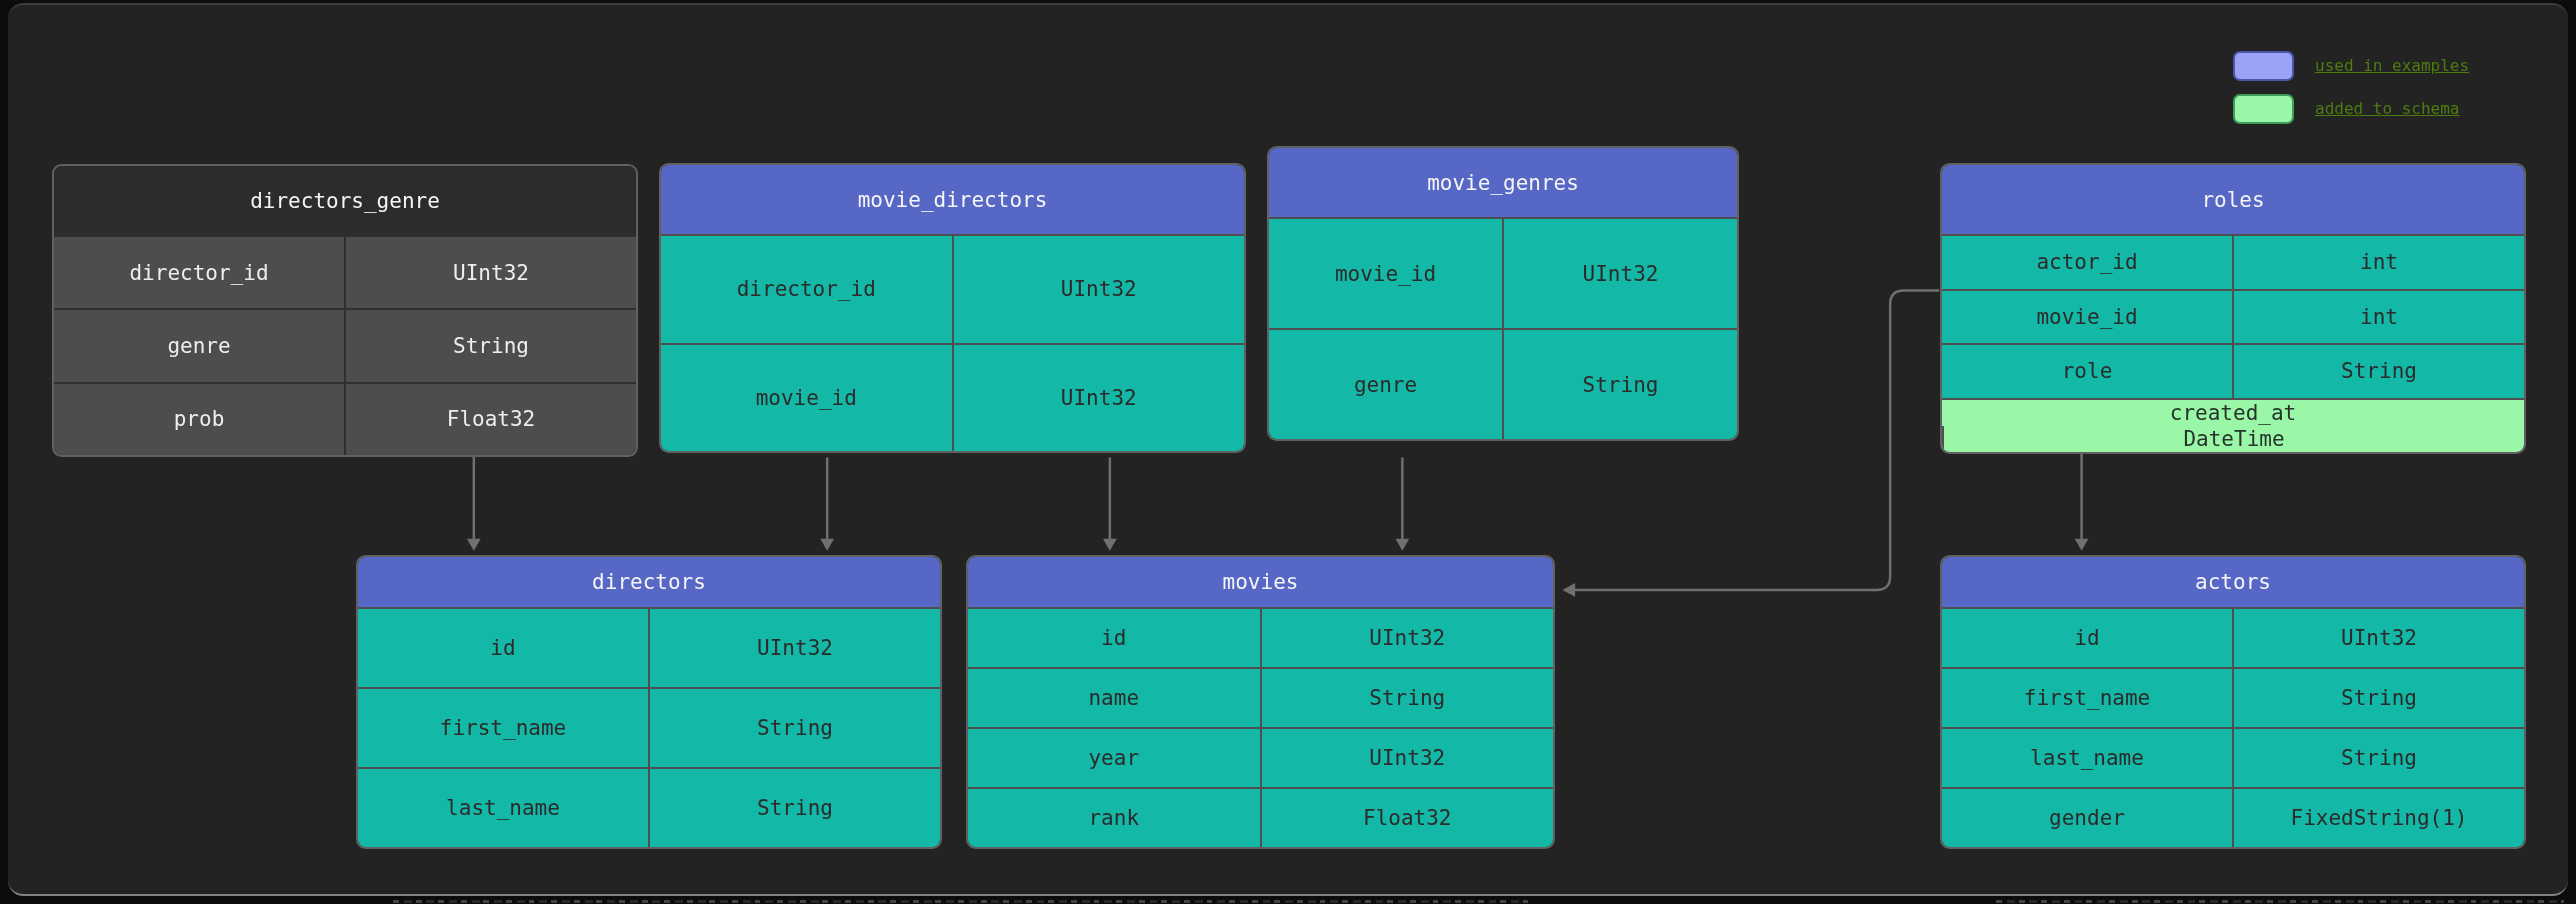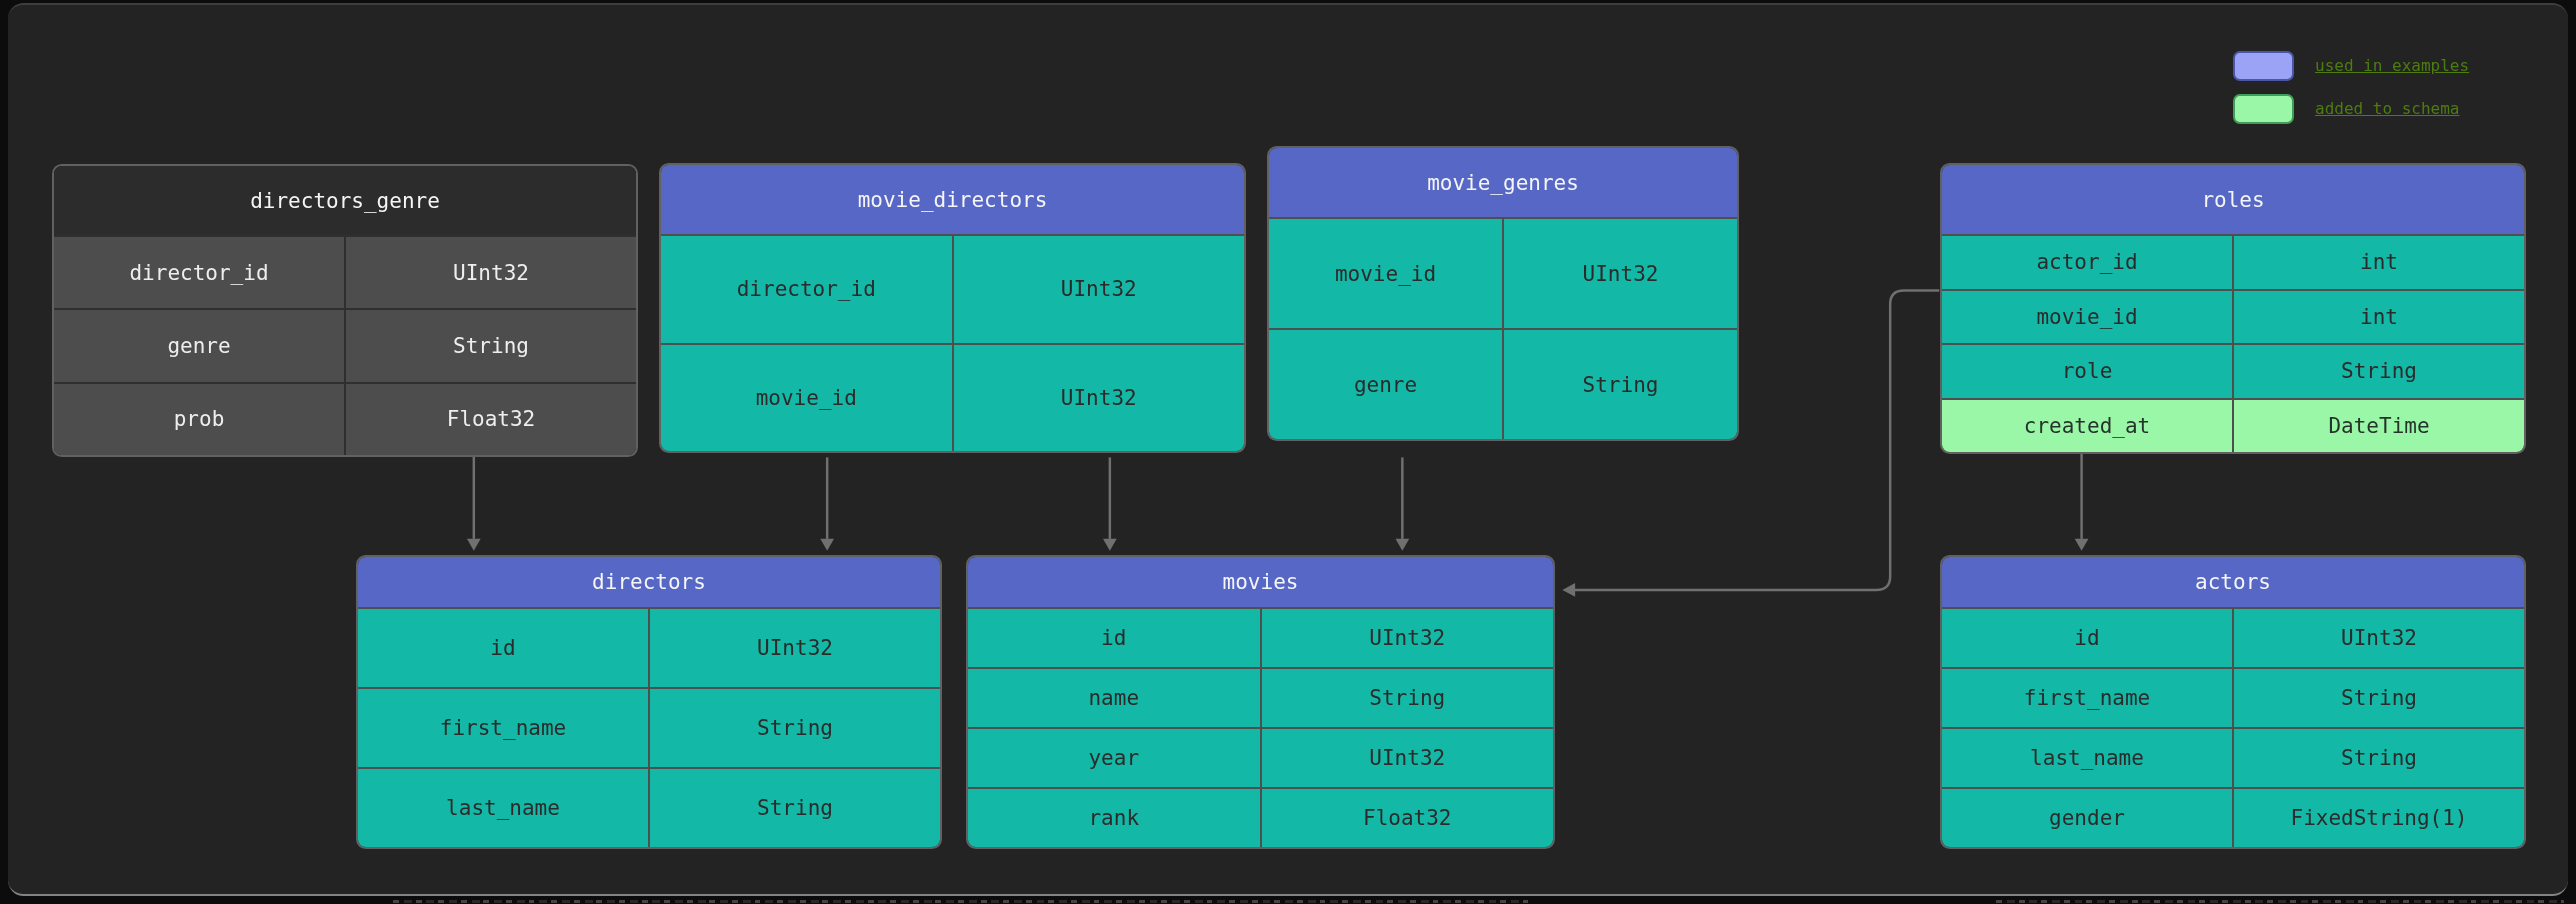--- a/index.html
+++ b/index.html
@@ -26,21 +26,21 @@
   }
   .tbl.tallhdr .hdr{height:50px;}
   .tbl .row{flex:1 1 0;display:flex;border-top:2px solid #4f4f4f;}
   .tbl .c{flex:1 1 0;display:flex;align-items:center;justify-content:center;}
   .tbl .c.type{border-left:2px solid #4f4f4f;}
   .tbl.blue .hdr{background:#5667c6;}
   .tbl.blue .row{background:#14b8a6;color:#2b2b2b;}
   .tbl.dark .hdr{background:#2c2c2c;}
   .tbl.dark .row{background:#4d4d4d;color:#eeeeee;border-top-color:#2f2f2f;}
   .tbl.dark .c.type{border-left-color:#2f2f2f;}
-  .tbl .row.green{background:#9bf7a8;color:#25342a;}
+  .tbl .row.green{background:#9bf7a8;color:#25342a;flex-direction:column;}
 
   #t-directors_genre{left:52px;top:164px;width:586px;height:293px;}
   #t-movie_directors{left:659px;top:163px;width:587px;height:290px;}
   #t-movie_genres{left:1267px;top:146px;width:472px;height:295px;}
   #t-roles{left:1940px;top:163px;width:586px;height:291px;}
   #t-directors{left:356px;top:555px;width:586px;height:294px;}
   #t-movies{left:966px;top:555px;width:589px;height:294px;}
   #t-actors{left:1940px;top:555px;width:586px;height:294px;}
 
   

